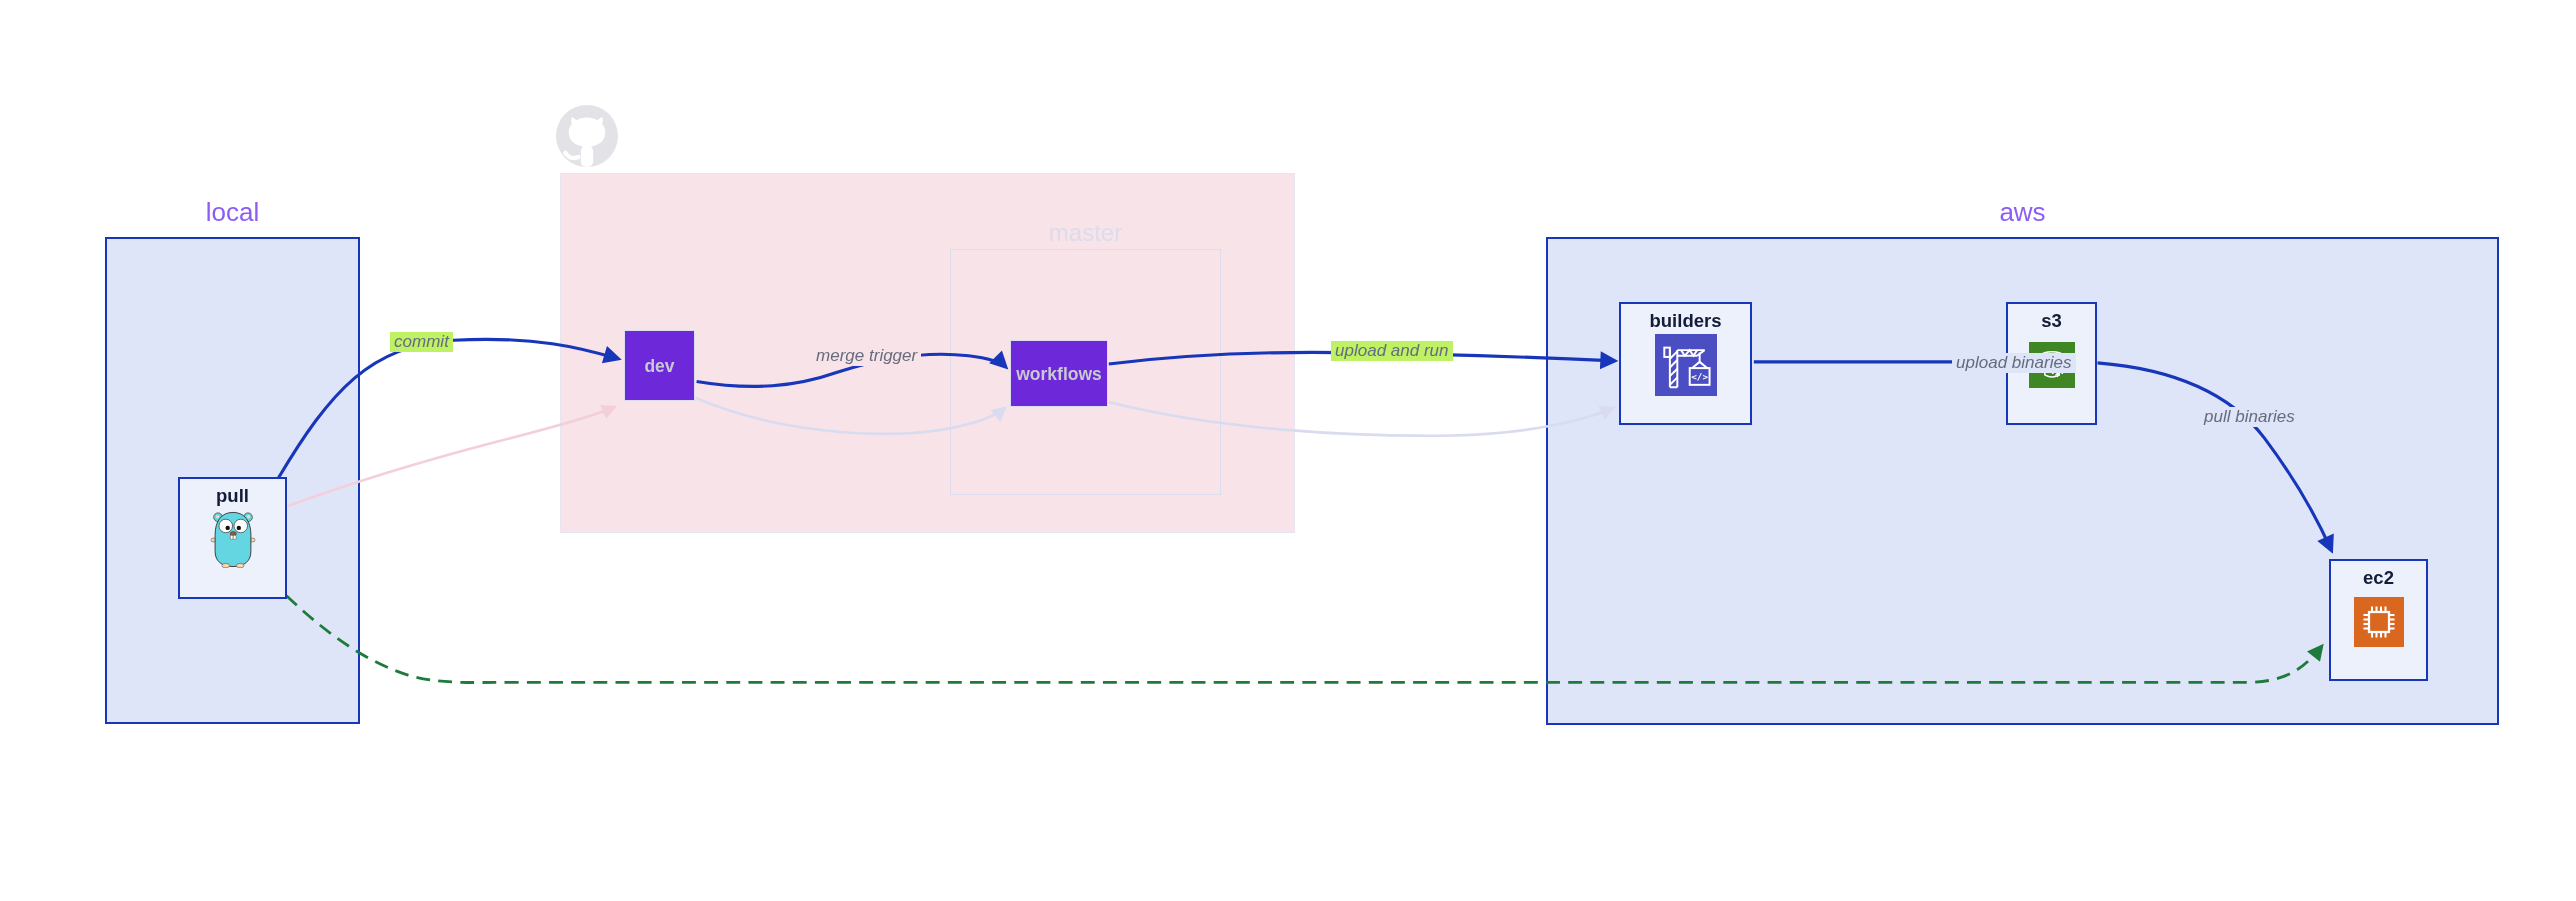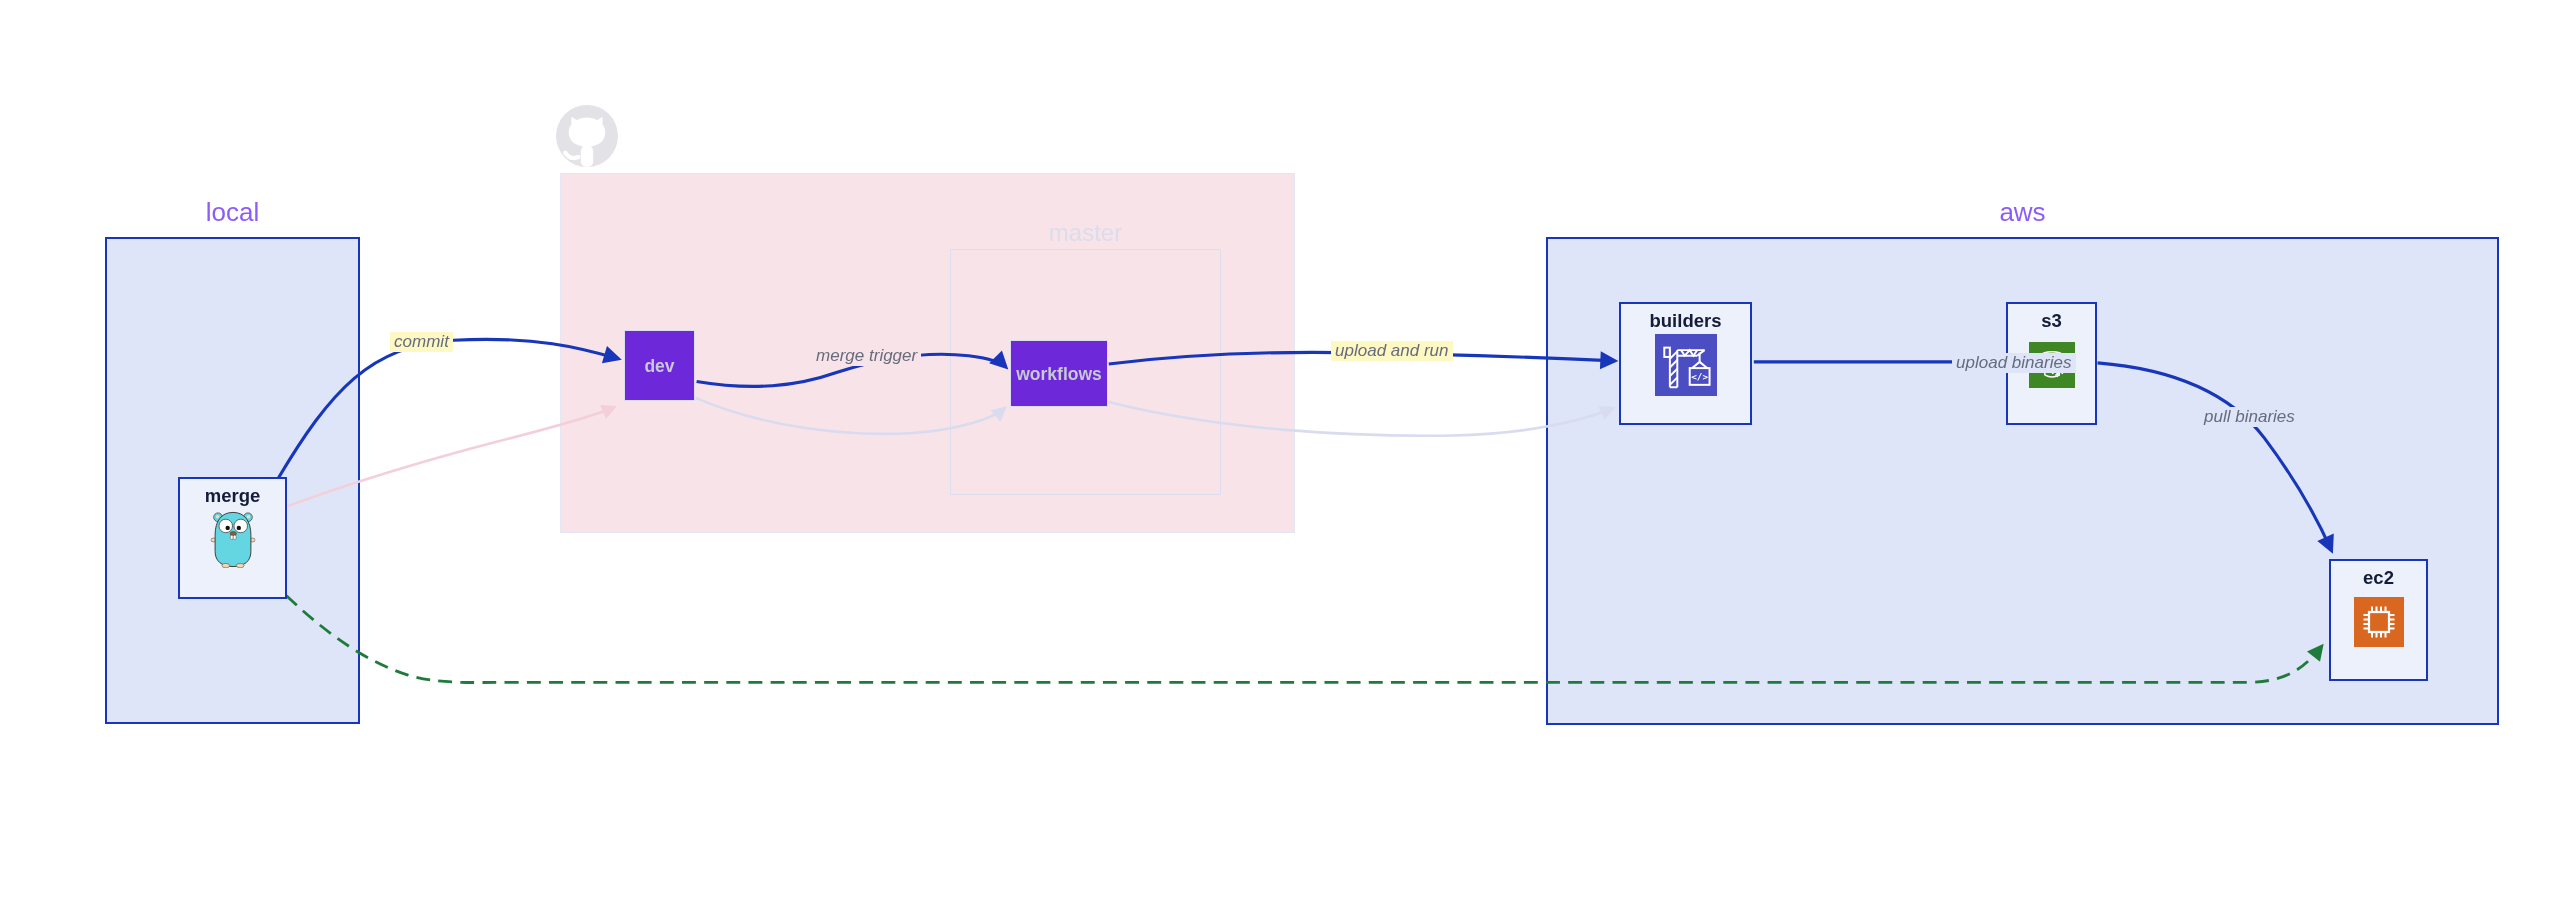--- a/index.html
+++ b/index.html
@@ -39,21 +39,21 @@
   .icon-gopher{top:31px;width:45px;height:58px;}
   .icon-builders{top:30px;width:62px;height:62px;}
   .icon-s3{top:38px;width:46px;height:46px;}
   .icon-ec2{top:36px;width:50px;height:50px;}
 
   
   .edges{position:absolute;left:0;top:0;width:2604px;height:902px;z-index:3;}
 
   .edge-label{position:absolute;z-index:5;font-size:17px;font-style:italic;color:#666c7e;
               padding:0 4.1px;white-space:nowrap;}
-  .bg-white{background:#fef9c3;}
+  .bg-white{background:#bef264;}
   .bg-pink{background:#f8e3e9;}
   .bg-periwinkle{background:#dfe5f8;}
   .el-commit{left:390px;top:332px;}
   .el-merge{left:812px;top:346px;}
   .el-uploadrun{left:1331px;top:341px;}
   .el-uploadbin{left:1928px;top:353px;margin-left:24px;}
   .el-pullbin{left:2200px;top:407px;}
 
   
   .title{position:absolute;left:1304px;top:746px;transform:translateX(-50%);z-index:5;
@@ -123,21 +123,21 @@
     <path d="M556 1156 C640 1235 712 1284 792 1310 C852 1328 920 1324 1000 1324 L4360 1324 C4432 1324 4470 1300 4506 1254" fill="none" stroke="#1e7b3c" stroke-width="5.5" stroke-dasharray="27 16" marker-end="url(#ah-green)"></path>
   </svg>
 
   <span class="edge-label el-commit bg-white">commit</span>
   <span class="edge-label el-merge bg-pink">merge trigger</span>
   <span class="edge-label el-uploadrun bg-white">upload and run</span>
   <span class="edge-label el-uploadbin bg-periwinkle">upload binaries</span>
   <span class="edge-label el-pullbin bg-periwinkle">pull binaries</span>
 
   <div class="node node-code">
-    <div class="node-label">merge</div>
+    <div class="node-label">pull</div>
     <svg class="node-icon icon-gopher" viewBox="0 0 90 120">
       <circle cx="14" cy="15" r="9" fill="#63d6e2" stroke="#3a3a3a" stroke-width="1.5"></circle>
       <circle cx="76" cy="15" r="9" fill="#63d6e2" stroke="#3a3a3a" stroke-width="1.5"></circle>
       <circle cx="13" cy="14" r="3.5" fill="#f6d7b0"></circle>
       <circle cx="77" cy="14" r="3.5" fill="#f6d7b0"></circle>
       <ellipse cx="5" cy="62" rx="6" ry="4" fill="#f6d7b0" stroke="#3a3a3a" stroke-width="1"></ellipse>
       <ellipse cx="85" cy="62" rx="6" ry="4" fill="#f6d7b0" stroke="#3a3a3a" stroke-width="1"></ellipse>
       <path d="M45 5 C70 5 82 24 82 52 L82 86 C82 106 68 117 45 117 C22 117 8 106 8 86 L8 52 C8 24 20 5 45 5 Z" fill="#63d6e2" stroke="#3a3a3a" stroke-width="2"></path>
       <circle cx="30" cy="33" r="14" fill="#ffffff" stroke="#3a3a3a" stroke-width="1.5"></circle>
       <circle cx="61" cy="33" r="14" fill="#ffffff" stroke="#3a3a3a" stroke-width="1.5"></circle>

